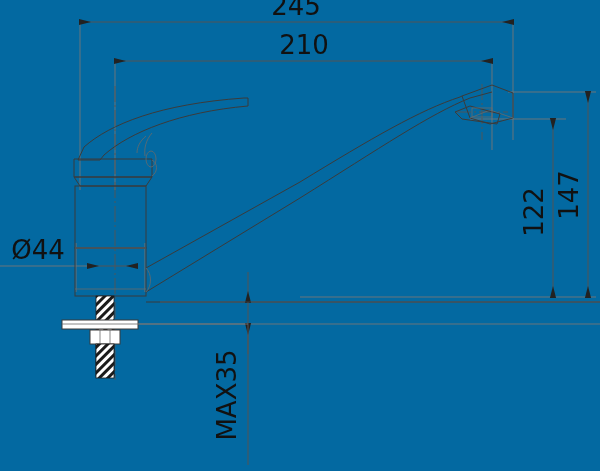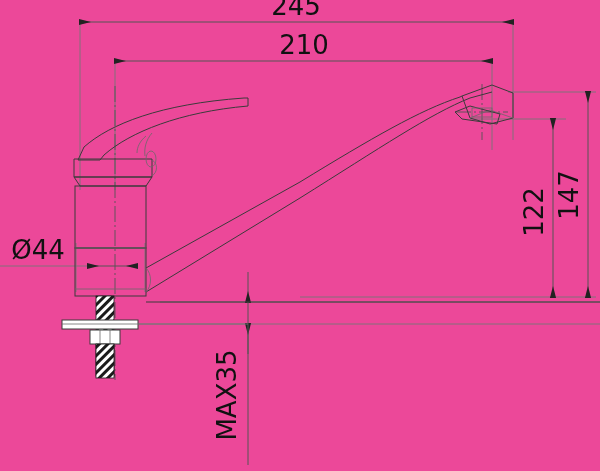--- a/index.html
+++ b/index.html
@@ -7,21 +7,21 @@
     padding: 0;
     background: #ffffff;
   }
   body {
     font-family: "DejaVu Sans", sans-serif;
   }
   #drawing-root {
     position: relative;
     width: 600px;
     height: 471px;
-    background: #ec4899;
+    background: #0369a1;
     overflow: hidden;
   }
   svg.drawing {
     display: block;
     width: 600px;
     height: 471px;
   }
   .dim-text {
     font-family: "DejaVu Sans", sans-serif;
     font-size: 26px;

